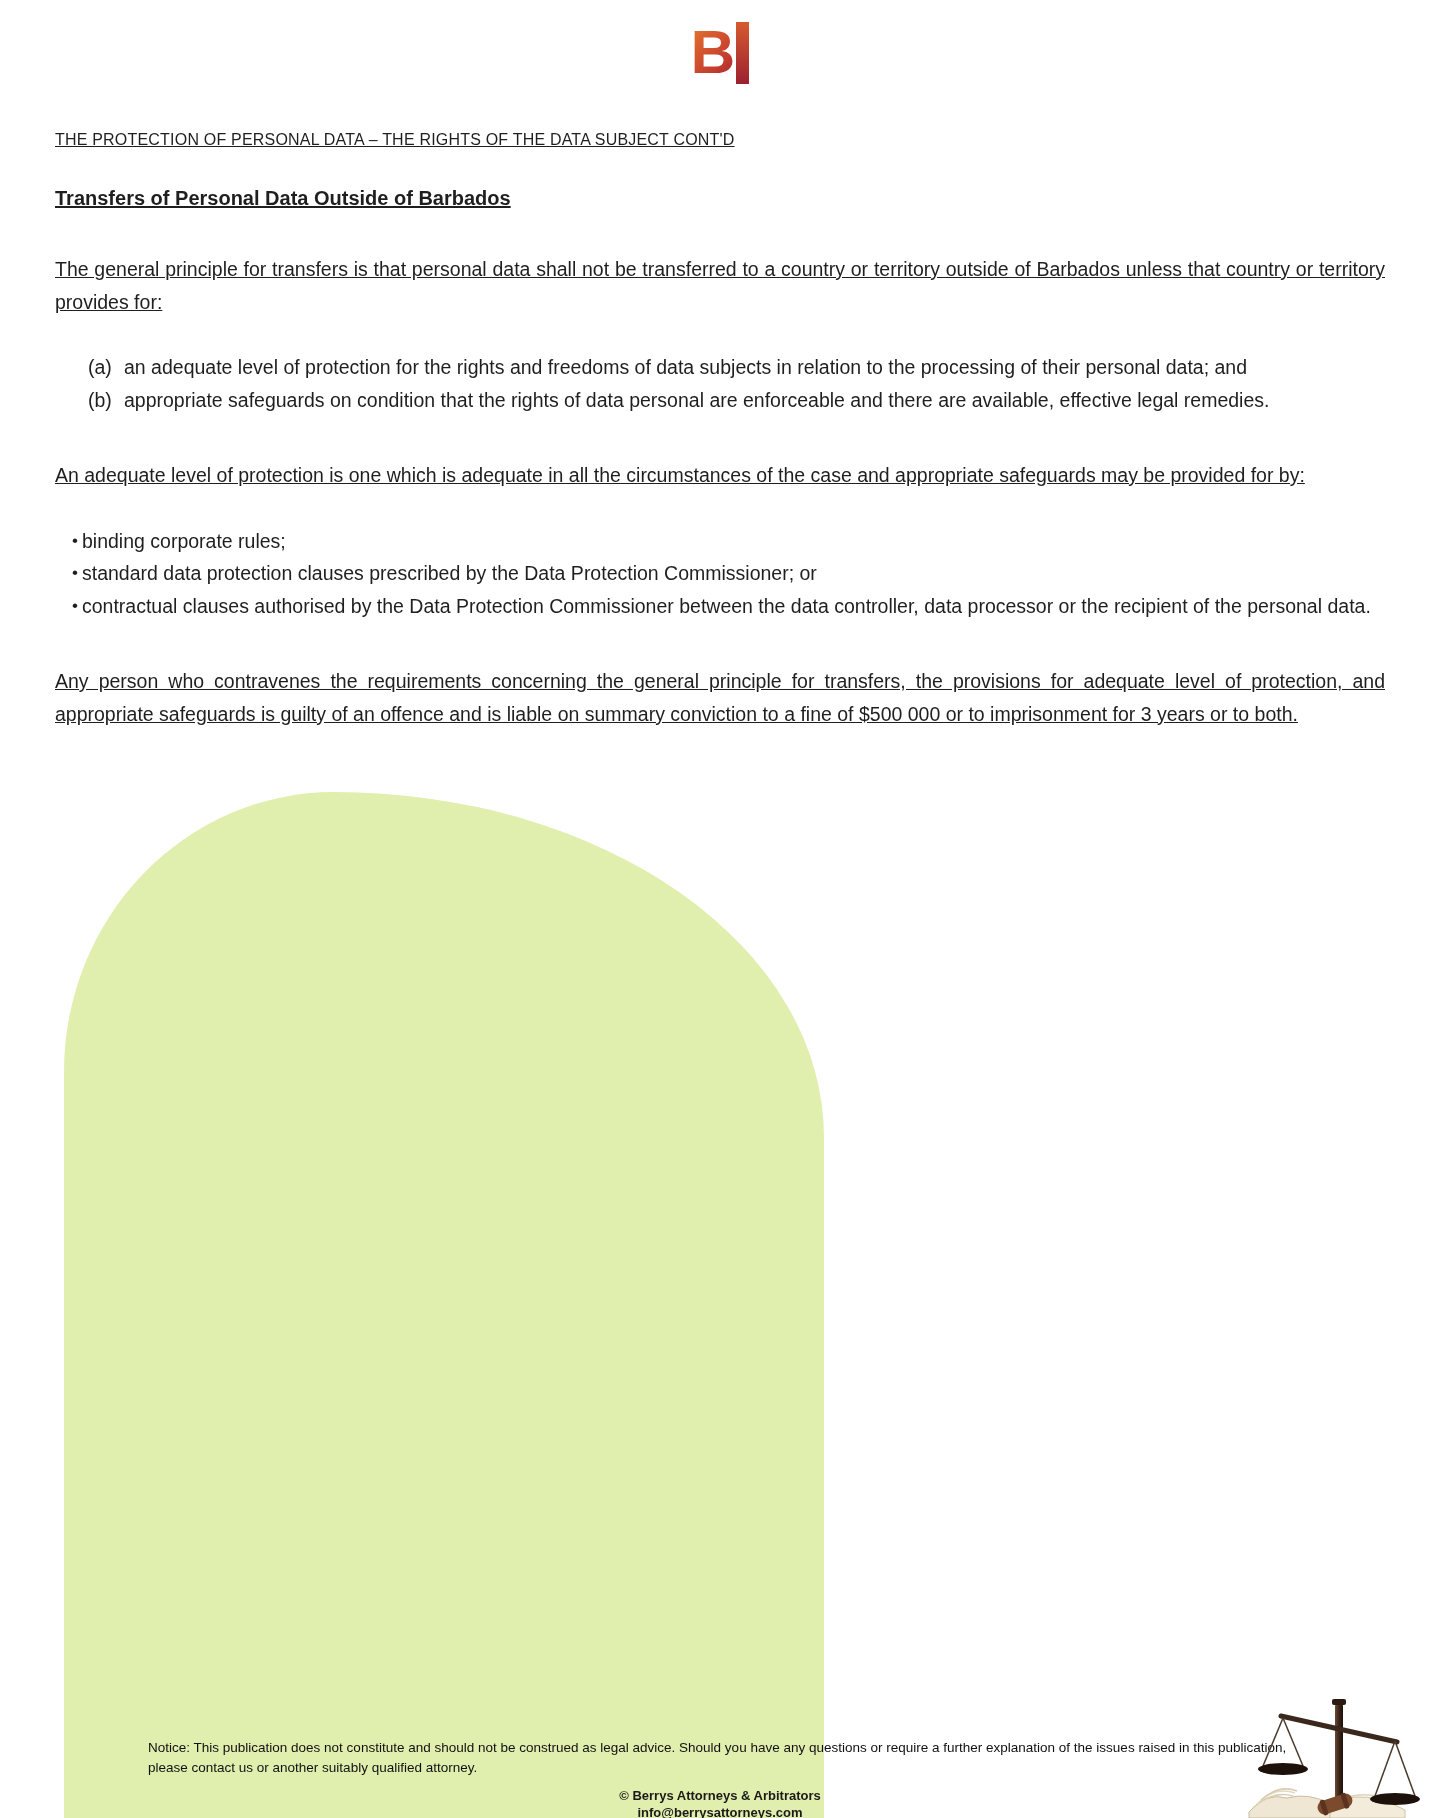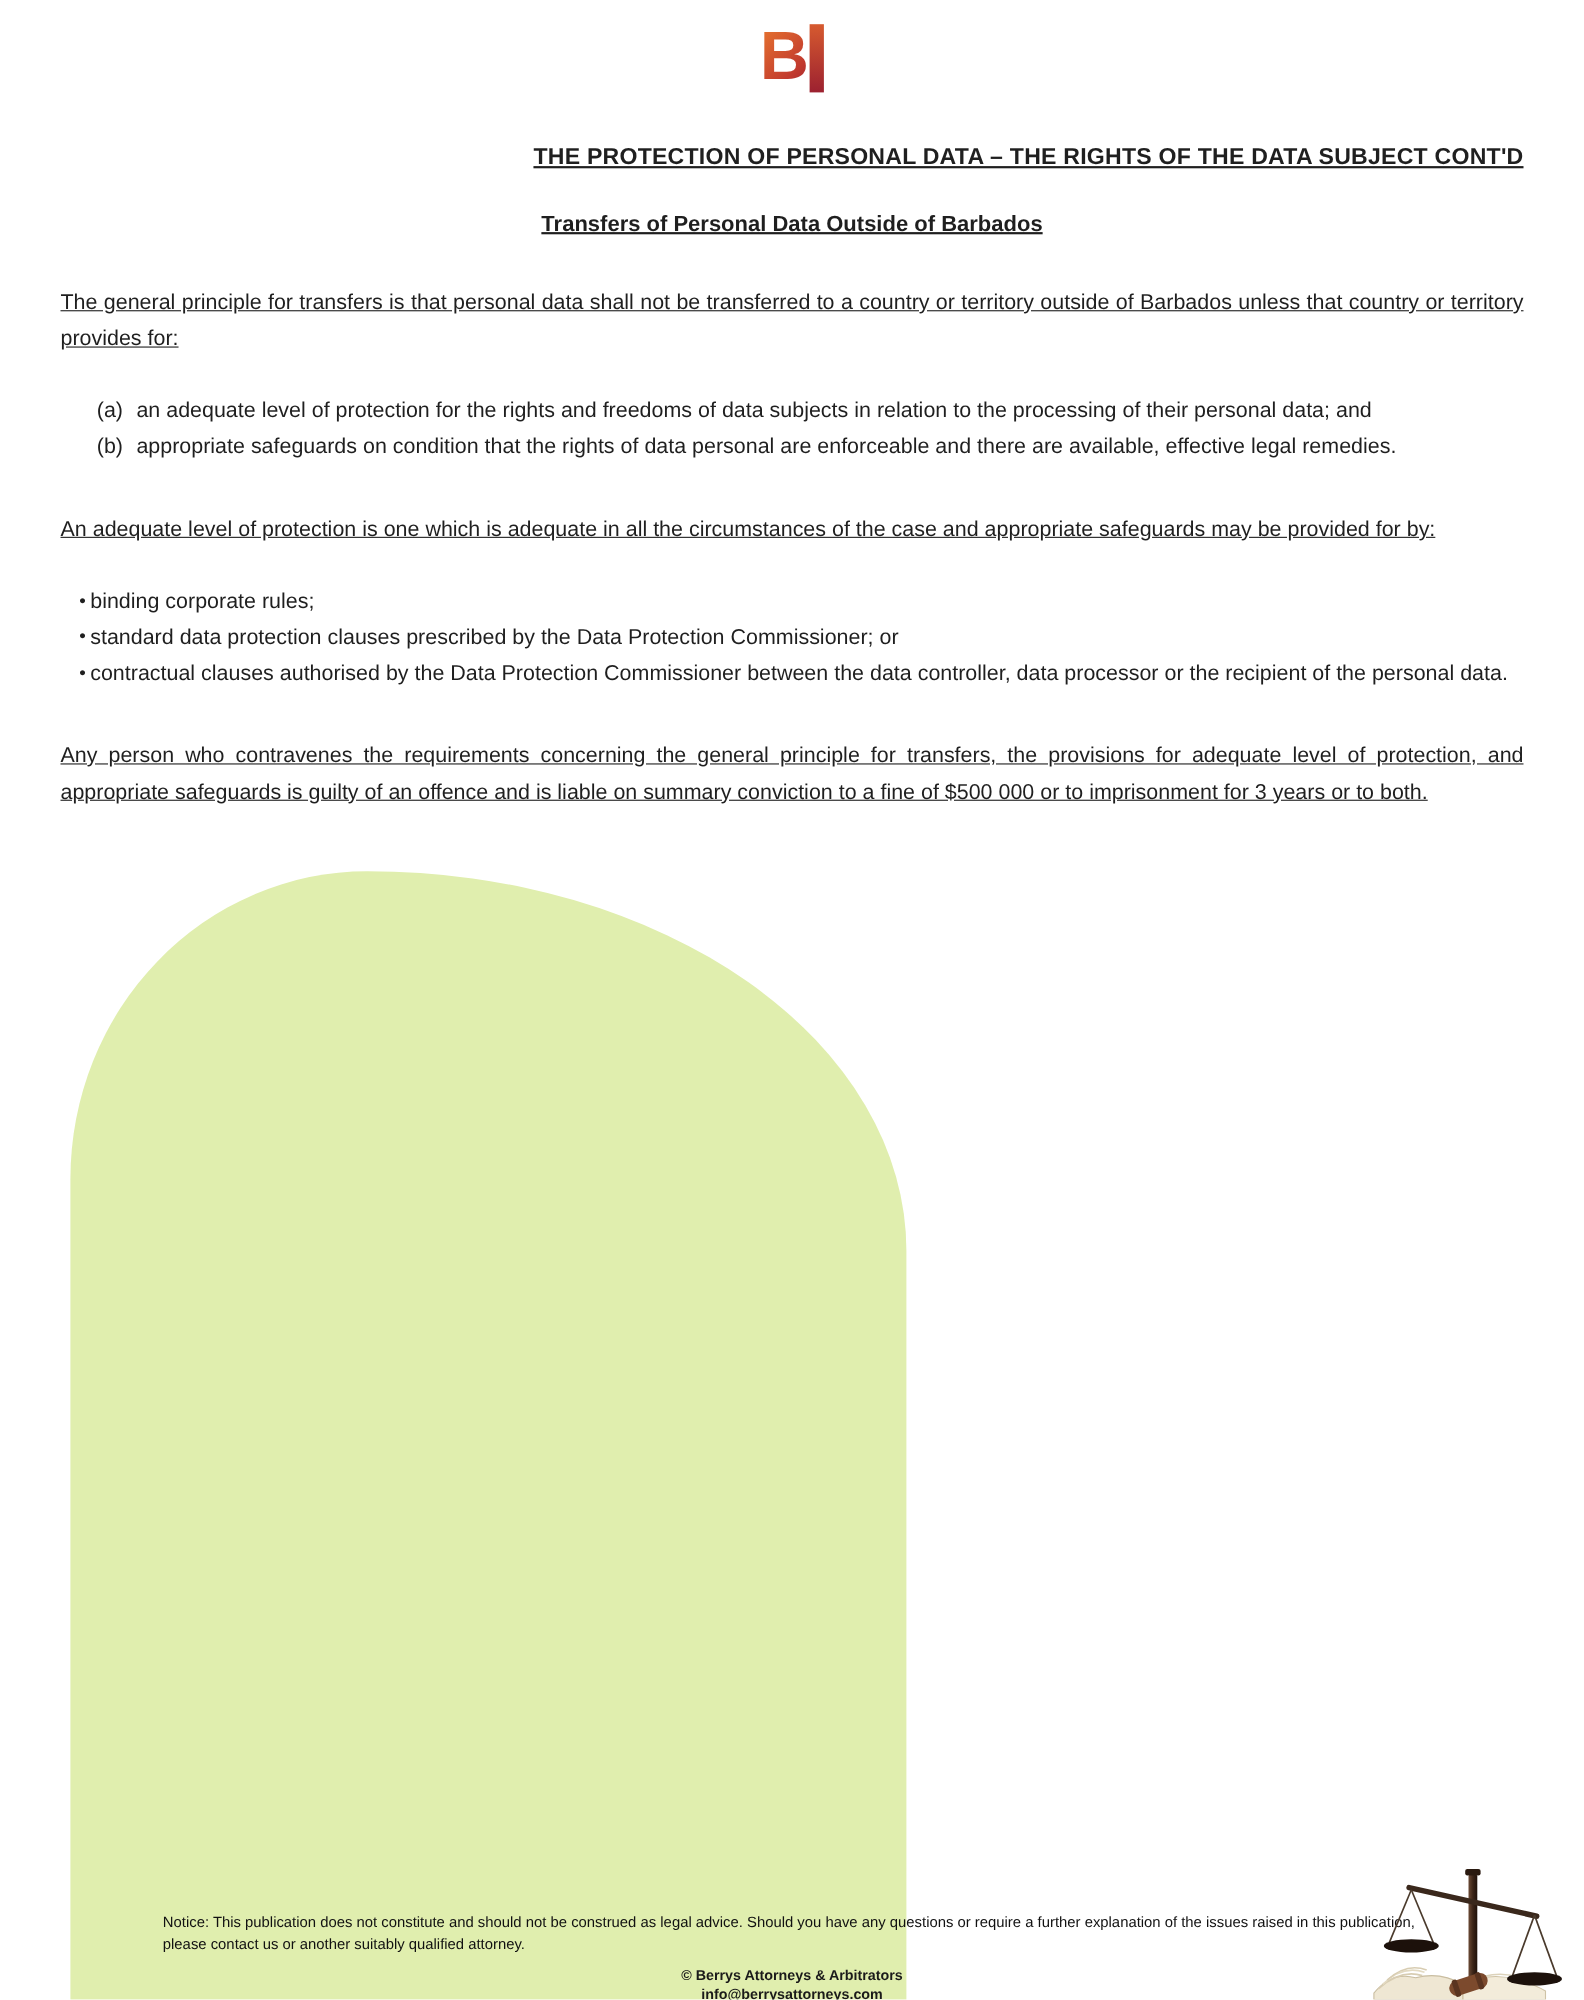--- a/index.html
+++ b/index.html
@@ -69,29 +69,29 @@
   .logo-tagline {
     margin-top: 2px;
     font-size: 10px;
     font-weight: 700;
     letter-spacing: 2.6px;
     color: #423a4a;
   }
   
   h1.doc-title {
     margin: 45px 0 0;
-    text-align: right;
-    font-size: 21px;
-    font-weight: 700;
+    text-align: left;
+    font-size: 16px;
+    font-weight: 400;
     text-decoration: underline;
     letter-spacing: 0.2px;
   }
   h2.doc-subtitle {
     margin: 38px 0 0;
-    text-align: center;
+    text-align: left;
     font-size: 20px;
     font-weight: 700;
     text-decoration: underline;
   }
   
   .body-text {
     margin: 43px 0 0;
     font-size: 19.5px;
     line-height: 32.5px;
     text-align: justify;

